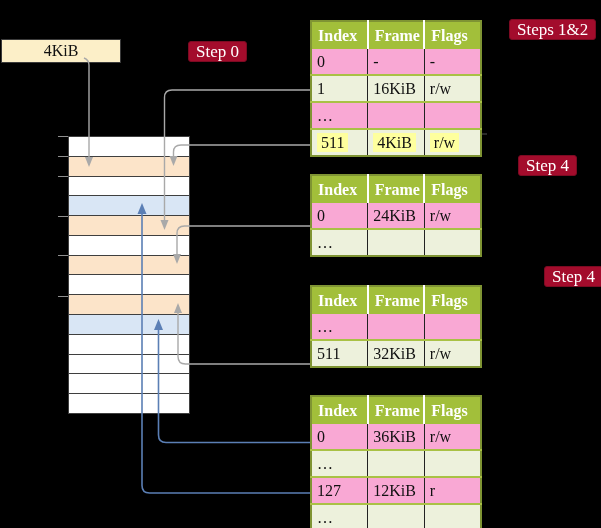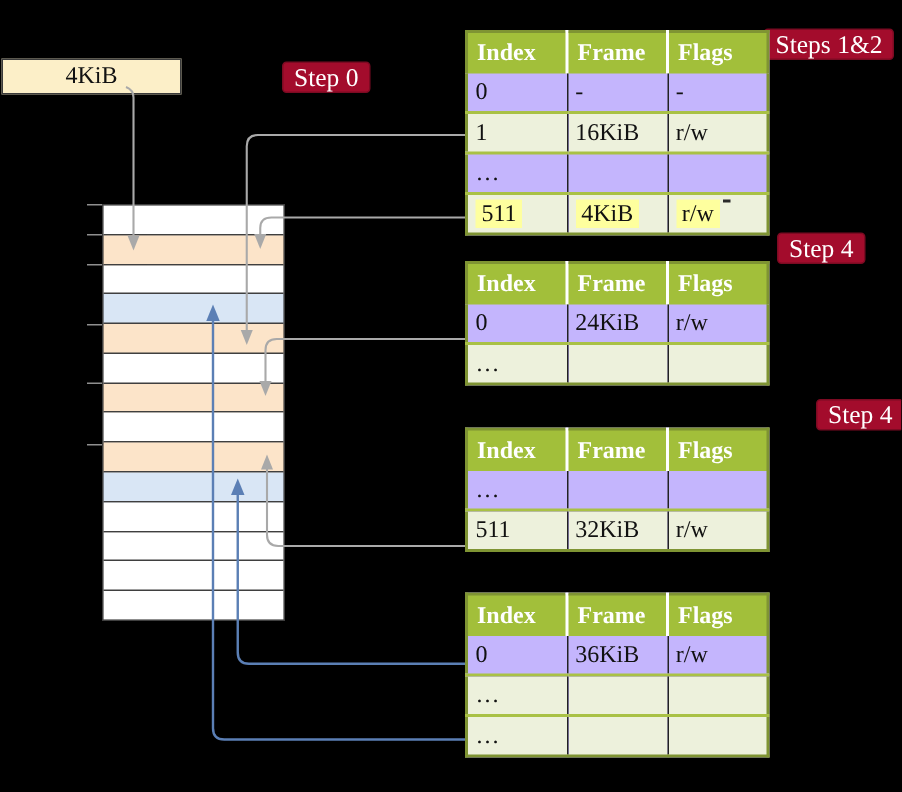--- a/index.html
+++ b/index.html
@@ -32,22 +32,22 @@
   }
   .mrow{flex:1 1 0;border-bottom:1px solid #3f3f3f;}
   .mrow:last-child{border-bottom:none;}
   .mrow.white{background:#fff;}
   .mrow.peach{background:var(--peach);}
   .mrow.blue{background:var(--blue);}
   .tick{position:absolute;left:58px;width:10px;height:1.5px;background:#8f8f8f;z-index:1;}
   .rtick{position:absolute;left:482px;top:133px;width:5px;height:2px;background:#2a2a2a;z-index:11;}
   
   table.ptable{
-    position:absolute;left:310px;width:203px;z-index:10;
-    border-collapse:collapse;background:#c4b5fd;
+    position:absolute;left:310px;width:172px;z-index:10;
+    border-collapse:collapse;background:#f9a8d4;
     border:2px solid #7f9433;table-layout:fixed;
   }
   .ptable th{
     background:var(--header_green);color:#fff;font-weight:bold;
     font-size:16px;height:27px;text-align:left;padding:0 0 0 6px;
     border-right:2px solid #fff;
   }
   .ptable th:last-child{border-right:none;font-family:Liberation Serif, serif;}
   .ptable td{
     font-size:16px;color:#111;height:25px;padding:0 0 0 5px;
@@ -182,20 +182,25 @@
       <tbody>
         <tr>
           <td>0</td>
           <td>36KiB</td>
           <td>r/w</td>
         </tr>
         <tr class="shade">
           <td>…</td>
           <td></td>
           <td></td>
+        </tr>
+        <tr>
+          <td>127</td>
+          <td>12KiB</td>
+          <td>r</td>
         </tr>
         <tr class="shade">
           <td>…</td>
           <td></td>
           <td></td>
         </tr>
       </tbody>
     </table>
 
   <svg class="overlay" width="601" height="528" viewBox="0 0 601 528">

